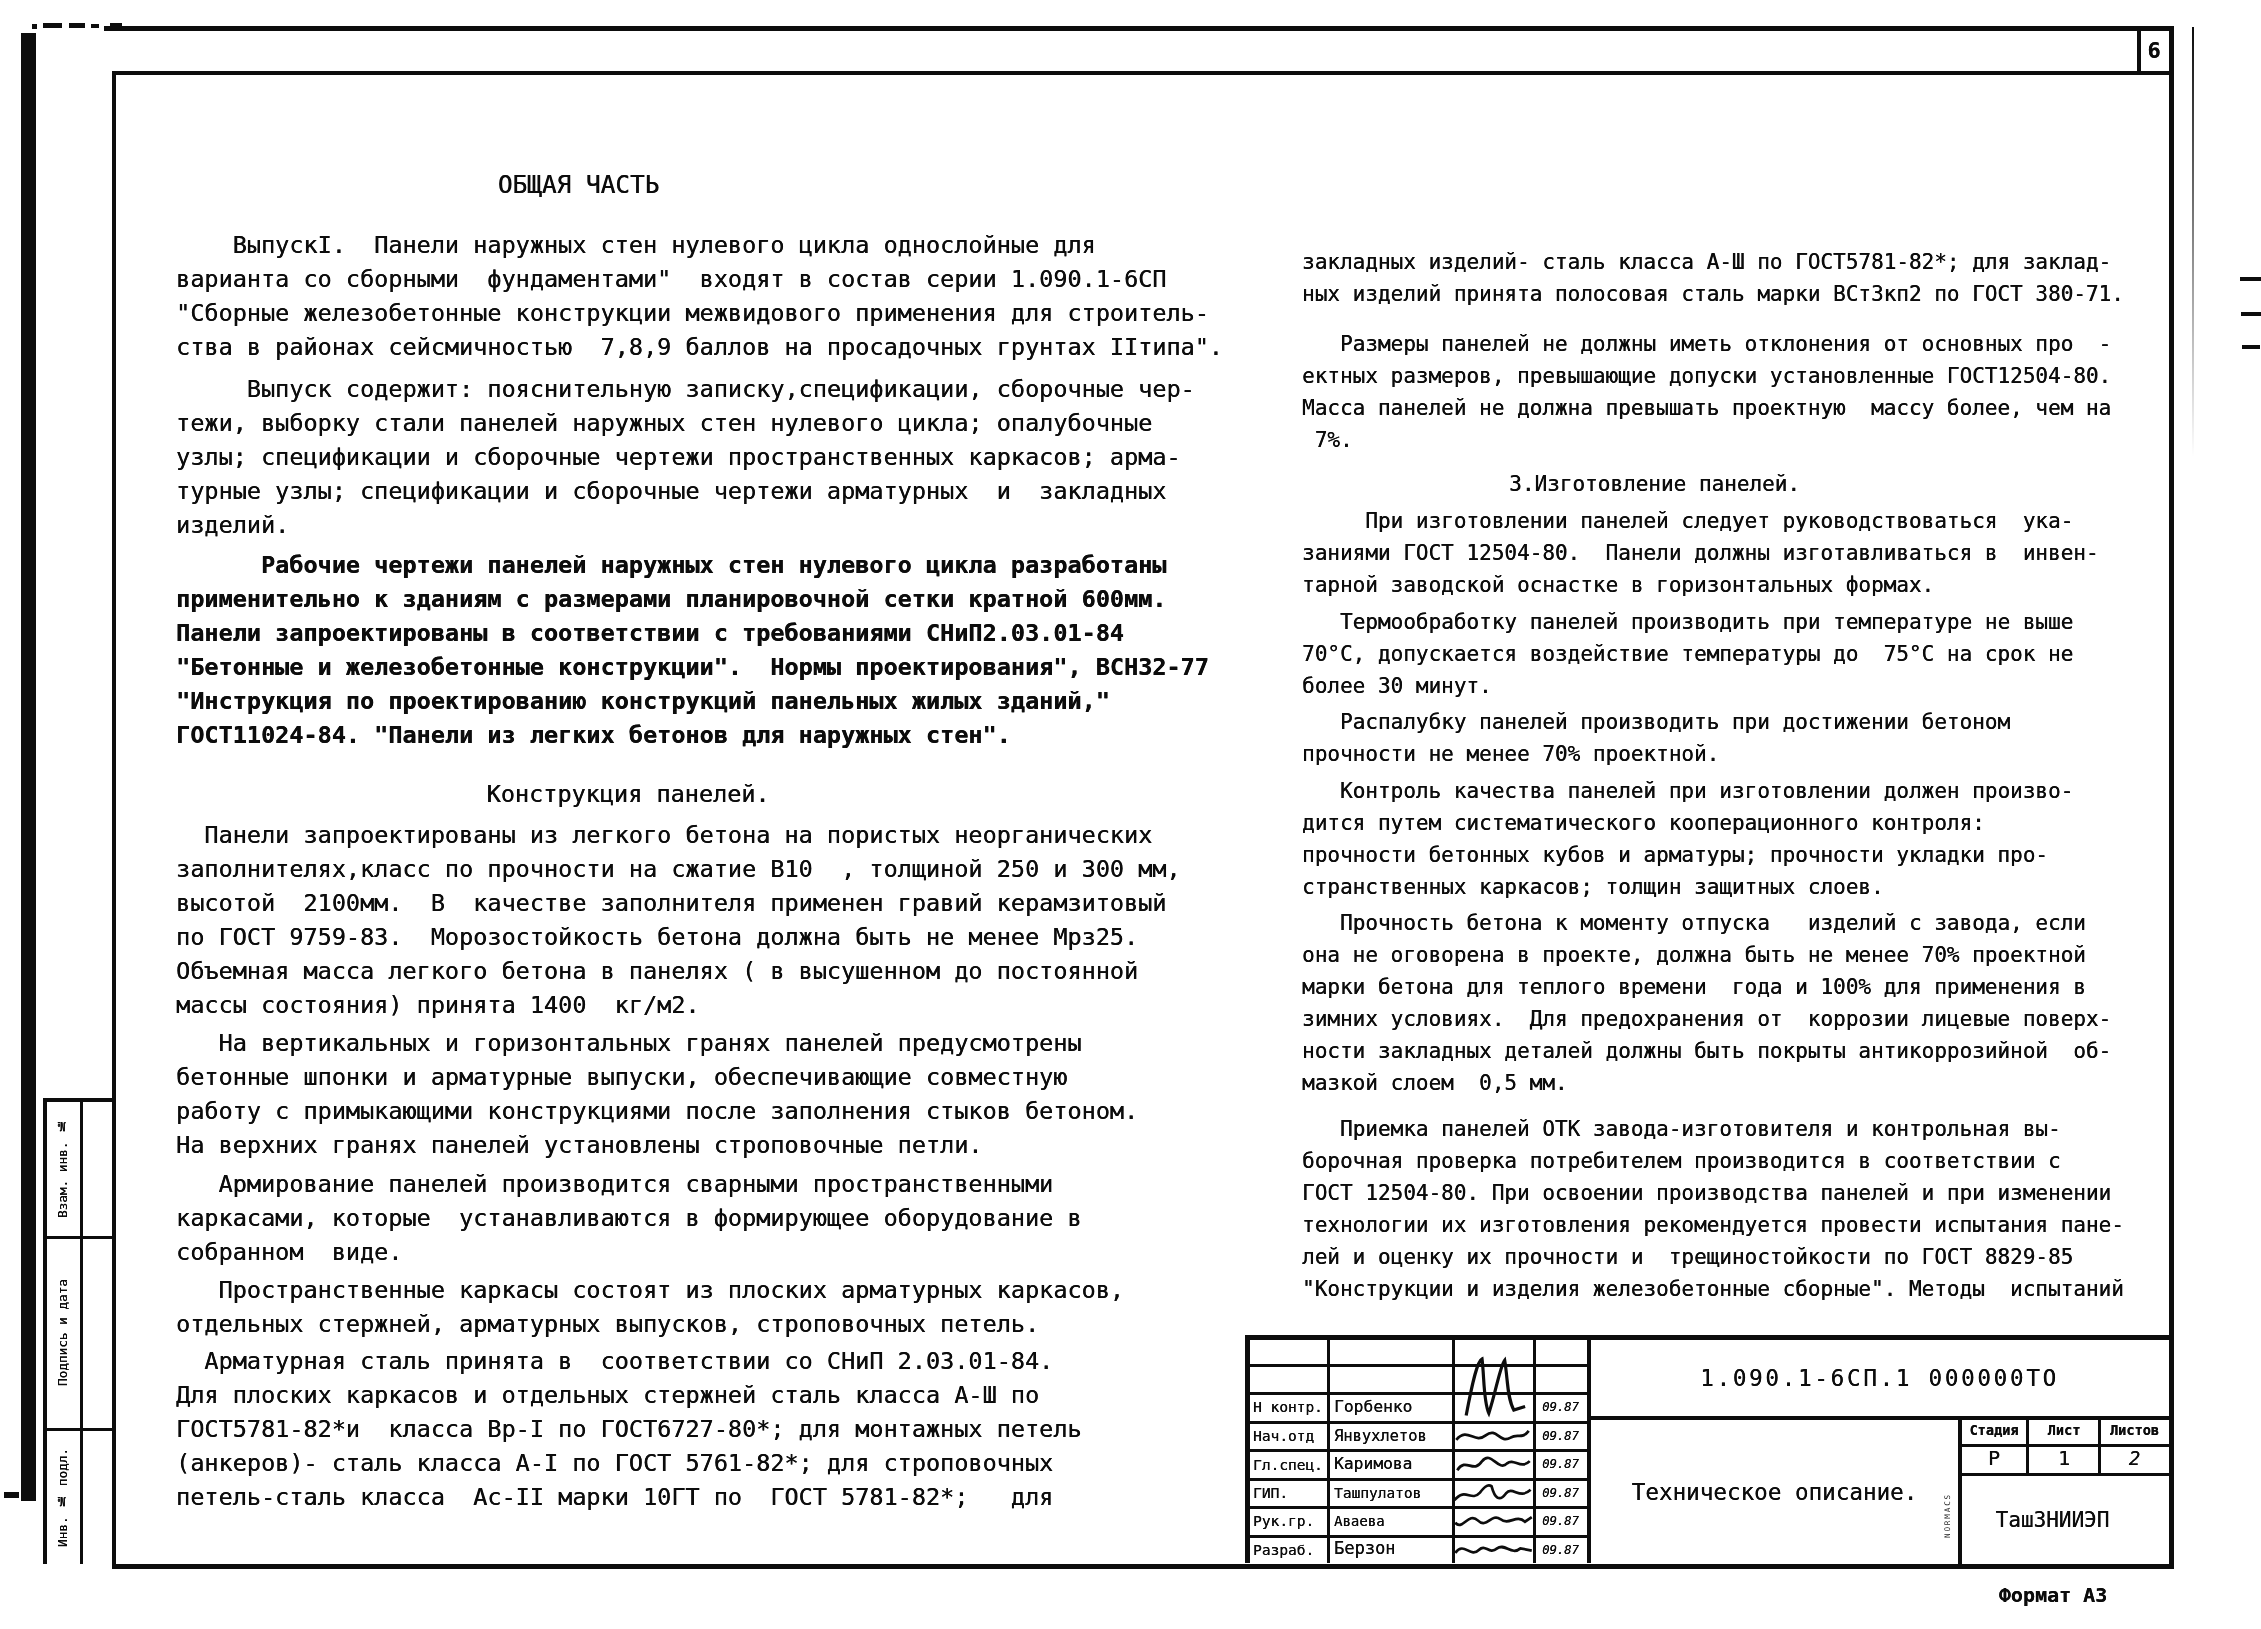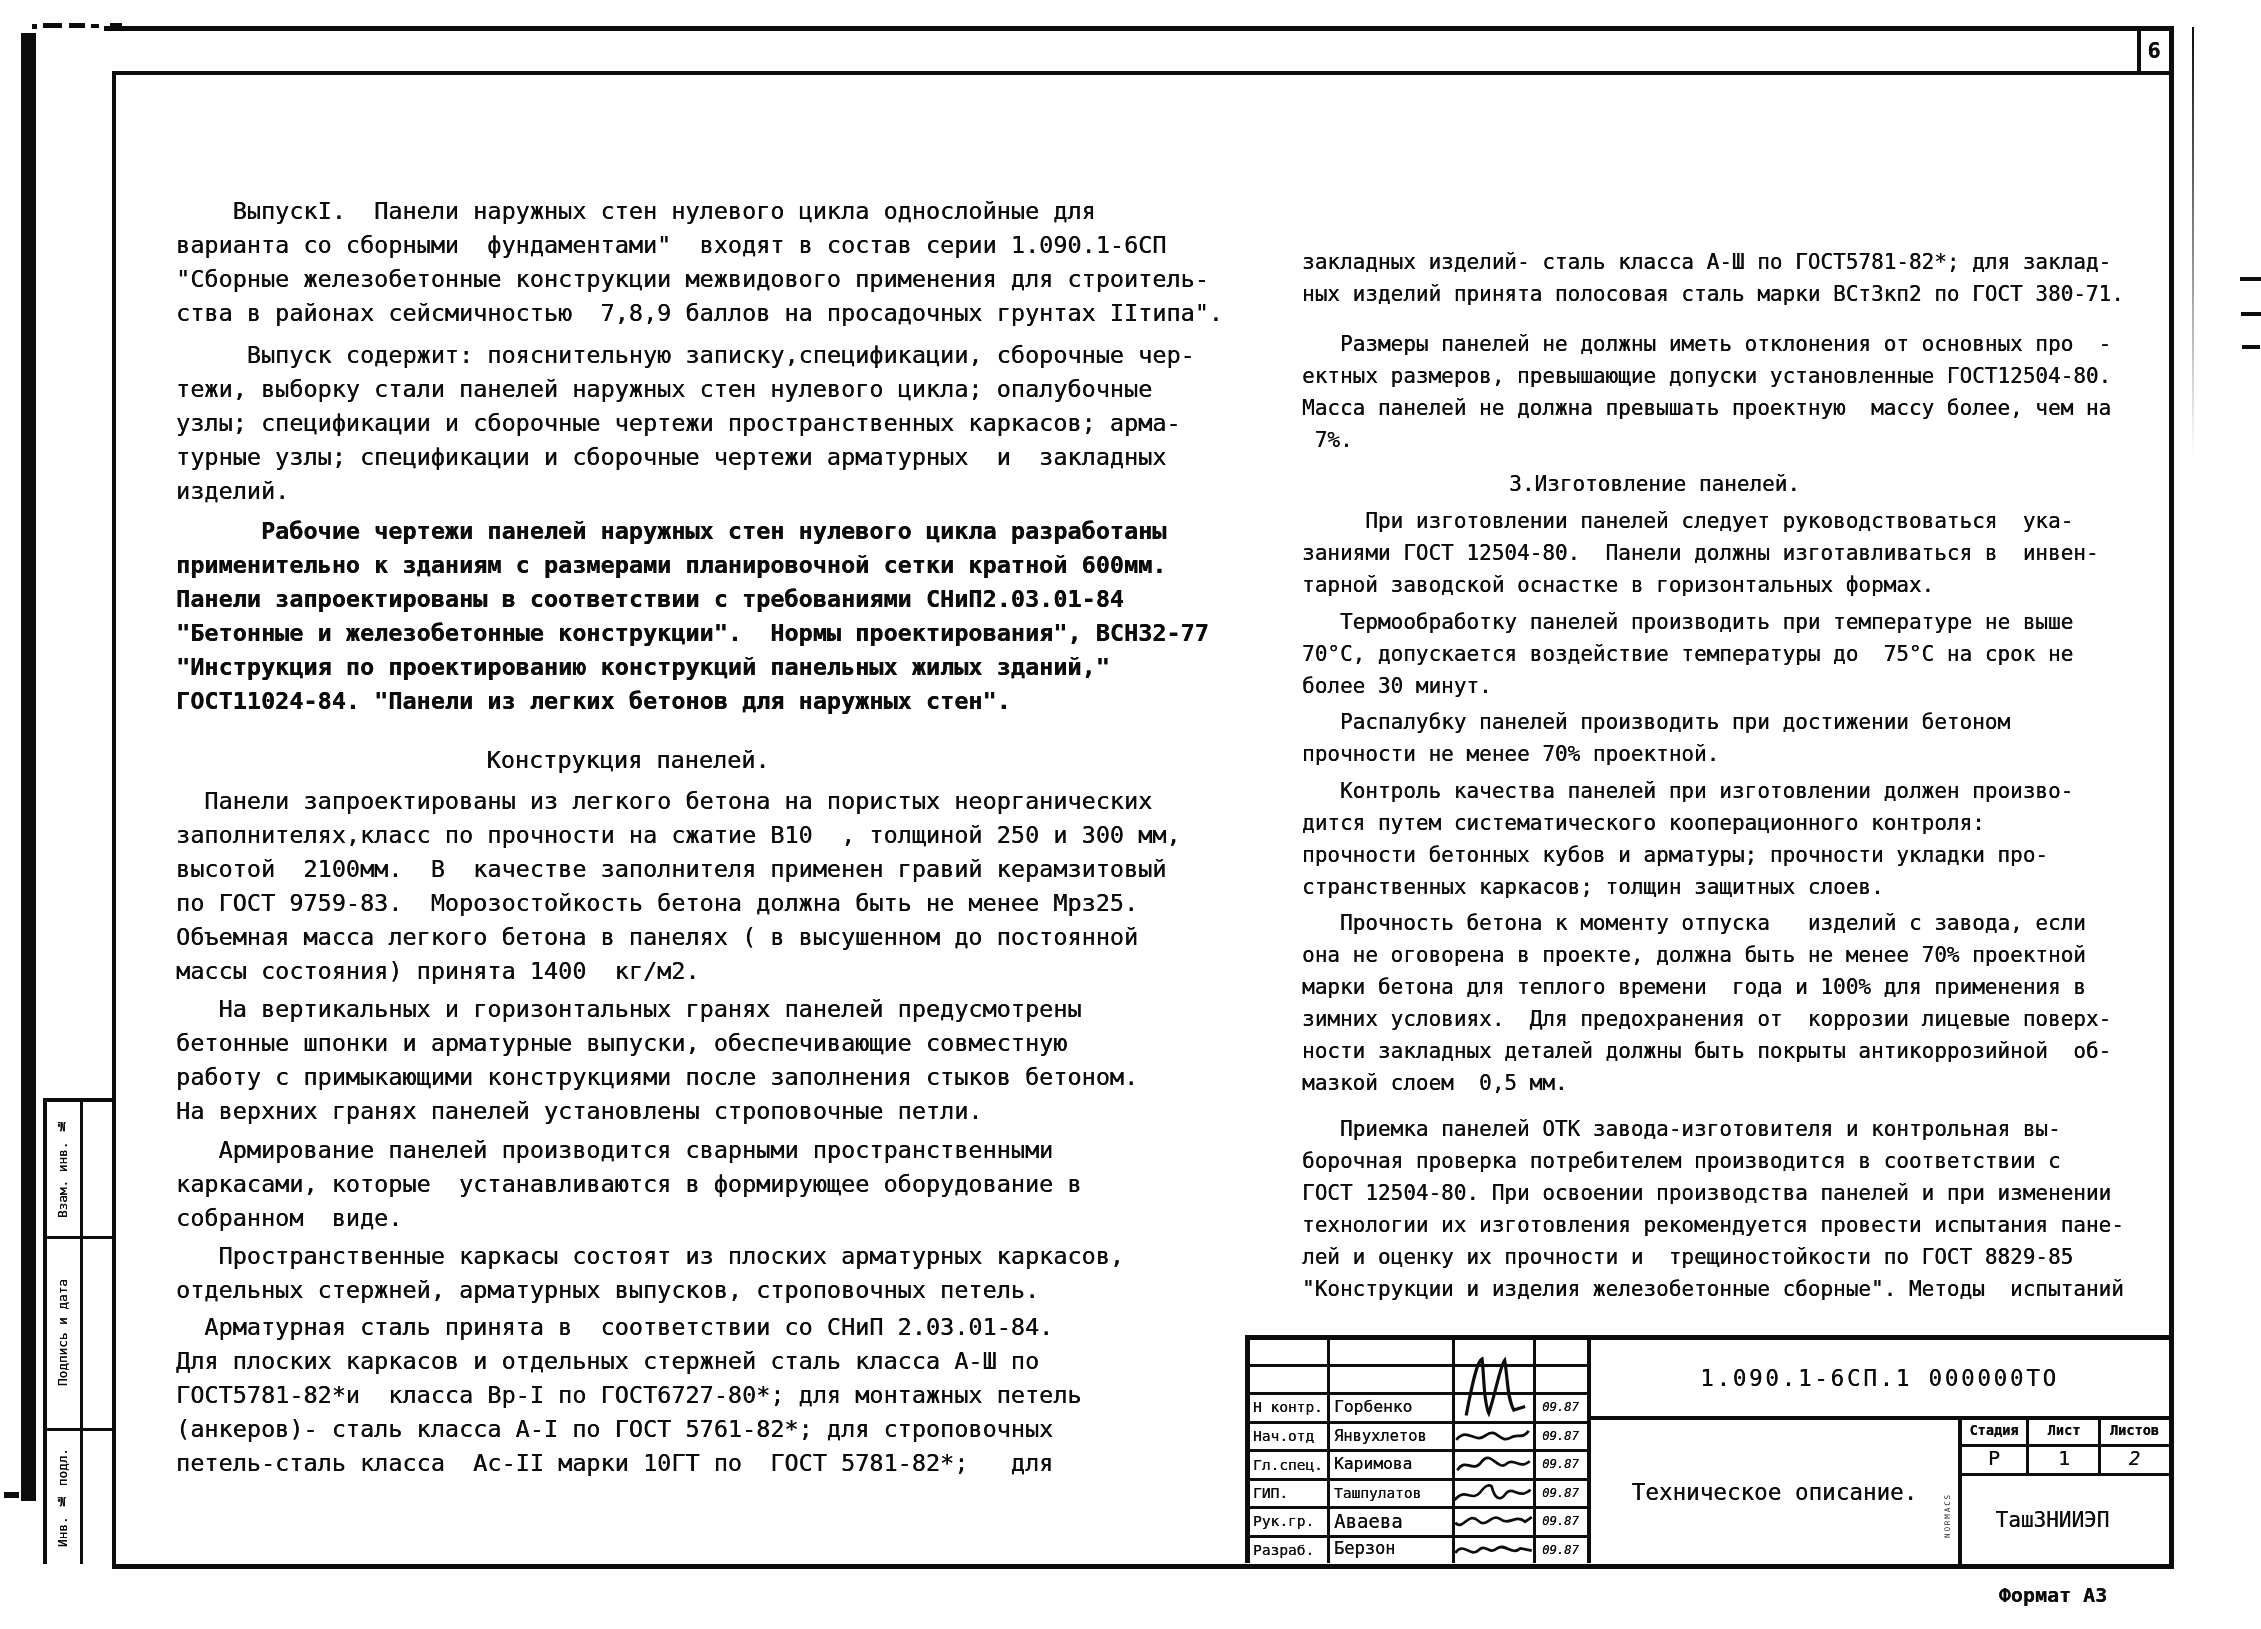--- a/index.html
+++ b/index.html
@@ -51,20 +51,21 @@
   <div class="ln" style="left:43px;top:1098px;width:3.6px;height:466px;"></div>
   <div class="ln" style="left:43px;top:1098px;width:72px;height:3.6px;"></div>
   <div class="ln" style="left:80px;top:1098px;width:2.7px;height:466px;"></div>
   <div class="ln" style="left:43px;top:1236px;width:72px;height:3.2px;"></div>
   <div class="ln" style="left:43px;top:1428px;width:72px;height:3.2px;"></div>
   <div class="rot" style="left:45px;top:1102px;width:34px;height:132px;font-size:12.7px;">Взам. инв. №</div>
   <div class="rot" style="left:45px;top:1240px;width:34px;height:186px;font-size:12.7px;">Подпись и дата</div>
   <div class="rot" style="left:45px;top:1433px;width:34px;height:129px;font-size:12.7px;">Инв. № подл.</div>
 
   <div class="col" style="left:176px;top:168px;width:1076px;font-size:23.5px;line-height:34px;">
+    <div class="h-center" style="padding-right:271px;font-size:24.4px;">ОБЩАЯ  ЧАСТЬ</div>
     <div class="para" style="margin-top:26px;">    ВыпускI.  Панели наружных стен нулевого цикла однослойные для
 варианта со сборными  фундаментами"  входят в состав серии 1.090.1-6СП
 "Сборные железобетонные конструкции межвидового применения для строитель-
 ства в районах сейсмичностью  7,8,9 баллов на просадочных грунтах IIтипа".</div>
     <div class="para" style="margin-top:8.1px;">     Выпуск содержит: пояснительную записку,спецификации, сборочные чер-
 тежи, выборку стали панелей наружных стен нулевого цикла; опалубочные
 узлы; спецификации и сборочные чертежи пространственных каркасов; арма-
 турные узлы; спецификации и сборочные чертежи арматурных  и  закладных
 изделий.</div>
     <div class="para" style="margin-top:6.3px;font-weight:bold;">      Рабочие чертежи панелей наружных стен нулевого цикла разработаны
@@ -163,21 +164,21 @@
 
   <div class="cell left" style="left:1253px;top:1450px;width:72px;height:30px;font-size:14.5px;">Гл.спец.</div>
   <div class="cell left" style="left:1334px;top:1450px;width:115px;height:27px;font-size:16.3px;">Каримова</div>
   <div class="cell date" style="left:1535px;top:1450px;width:51px;height:27px;font-size:12.2px;">09.87</div>
 
   <div class="cell left" style="left:1253px;top:1479px;width:72px;height:27px;font-size:14.5px;">ГИП.</div>
   <div class="cell left" style="left:1334px;top:1479px;width:115px;height:27px;font-size:14.5px;">Ташпулатов</div>
   <div class="cell date" style="left:1535px;top:1479px;width:51px;height:27px;font-size:12.2px;">09.87</div>
 
   <div class="cell left" style="left:1253px;top:1507px;width:72px;height:27px;font-size:14.5px;">Рук.гр.</div>
-  <div class="cell left" style="left:1334px;top:1507px;width:115px;height:27px;font-size:19px;">Аваева</div>
+  <div class="cell left" style="left:1334px;top:1507px;width:115px;height:27px;font-size:14px;">Аваева</div>
   <div class="cell date" style="left:1535px;top:1507px;width:51px;height:27px;font-size:12.2px;">09.87</div>
 
   <div class="cell left" style="left:1253px;top:1536px;width:72px;height:27px;font-size:14.5px;">Разраб.</div>
   <div class="cell left" style="left:1334px;top:1536px;width:115px;height:24px;font-size:17px;">Берзон</div>
   <div class="cell date" style="left:1535px;top:1536px;width:51px;height:27px;font-size:12.2px;">09.87</div>
 
   <svg class="sig" style="left:1457px;top:1352px;" width="75" height="68" viewBox="0 0 165 150">
     <path d="M20,140 C35,60 45,20 55,15 C60,55 58,110 70,135 C85,90 95,30 105,18 C112,60 110,100 125,128 L150,120" stroke="#0d0d0d" stroke-width="7" fill="none"></path>
   </svg>
   <svg class="sig" style="left:1454px;top:1424px;" width="77" height="25" viewBox="0 0 170 55">

